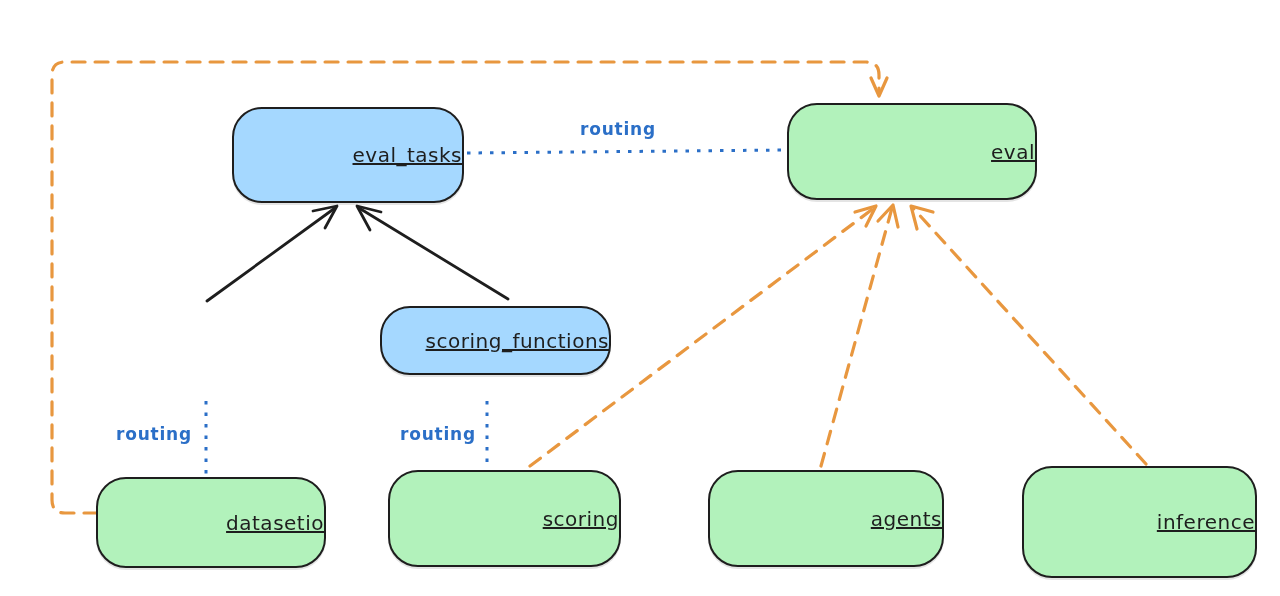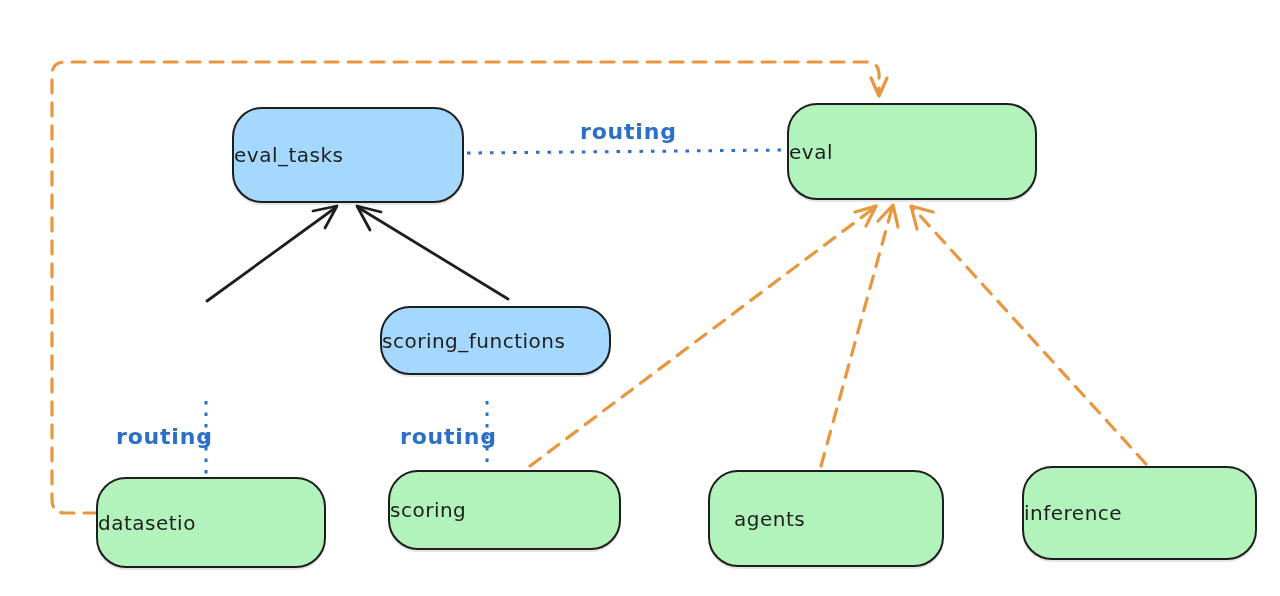--- a/index.html
+++ b/index.html
@@ -58,34 +58,35 @@
     stroke:var(--orange);
     stroke-width:3.2;
     fill:none;
     stroke-linecap:round;
     stroke-linejoin:round;
   }
   .node{
     position:absolute;
     display:flex;
     align-items:center;
-    justify-content:flex-start;
+    justify-content:flex-end;
     border:2.6px solid var(--stroke);
     border-radius:30px;
     font-size:20px;
     color:var(--stroke);
     letter-spacing:0.5px;
     box-shadow:0 2px 0 rgba(30,30,30,0.12);
+    text-decoration:underline;
   }
   .node.blue{ background:var(--blue-fill); }
   .node.green{ background:var(--green-fill); }
   .routing-label{
     position:absolute;
     color:var(--routing-blue);
-    font-size:22px;
+    font-size:17px;
     font-weight:bold;
     letter-spacing:0.8px;
   }
 </style>
 </head>
 <body>
 
 <div class="canvas">
 
   <svg class="wires" viewBox="0 0 1280 596">
@@ -125,29 +126,29 @@
 
 
   <div class="node blue" style="left:380px; top:306px; width:231px; height:69px;">
     <span>scoring_functions</span>
   </div>
 
   <div class="node green" style="left:96px;  top:477px; width:230px; height:91px;">
     <span>datasetio</span>
   </div>
 
-  <div class="node green" style="left:388px; top:470px; width:233px; height:80px;">
+  <div class="node green" style="left:388px; top:470px; width:233px; height:97px;">
     <span>scoring</span>
   </div>
 
   <div class="node green" style="left:708px; top:470px; width:236px; height:97px;padding-left:24px;">
     <span>agents</span>
   </div>
 
-  <div class="node green" style="left:1022px; top:466px; width:235px; height:94px;">
+  <div class="node green" style="left:1022px; top:466px; width:235px; height:112px;">
     <span>inference</span>
   </div>
 
   <div class="routing-label" style="left:580px; top:119px;">routing</div>
 
   <div class="routing-label" style="left:116px; top:424px;">routing</div>
 
   <div class="routing-label" style="left:400px; top:424px;">routing</div>
 
 </div>

